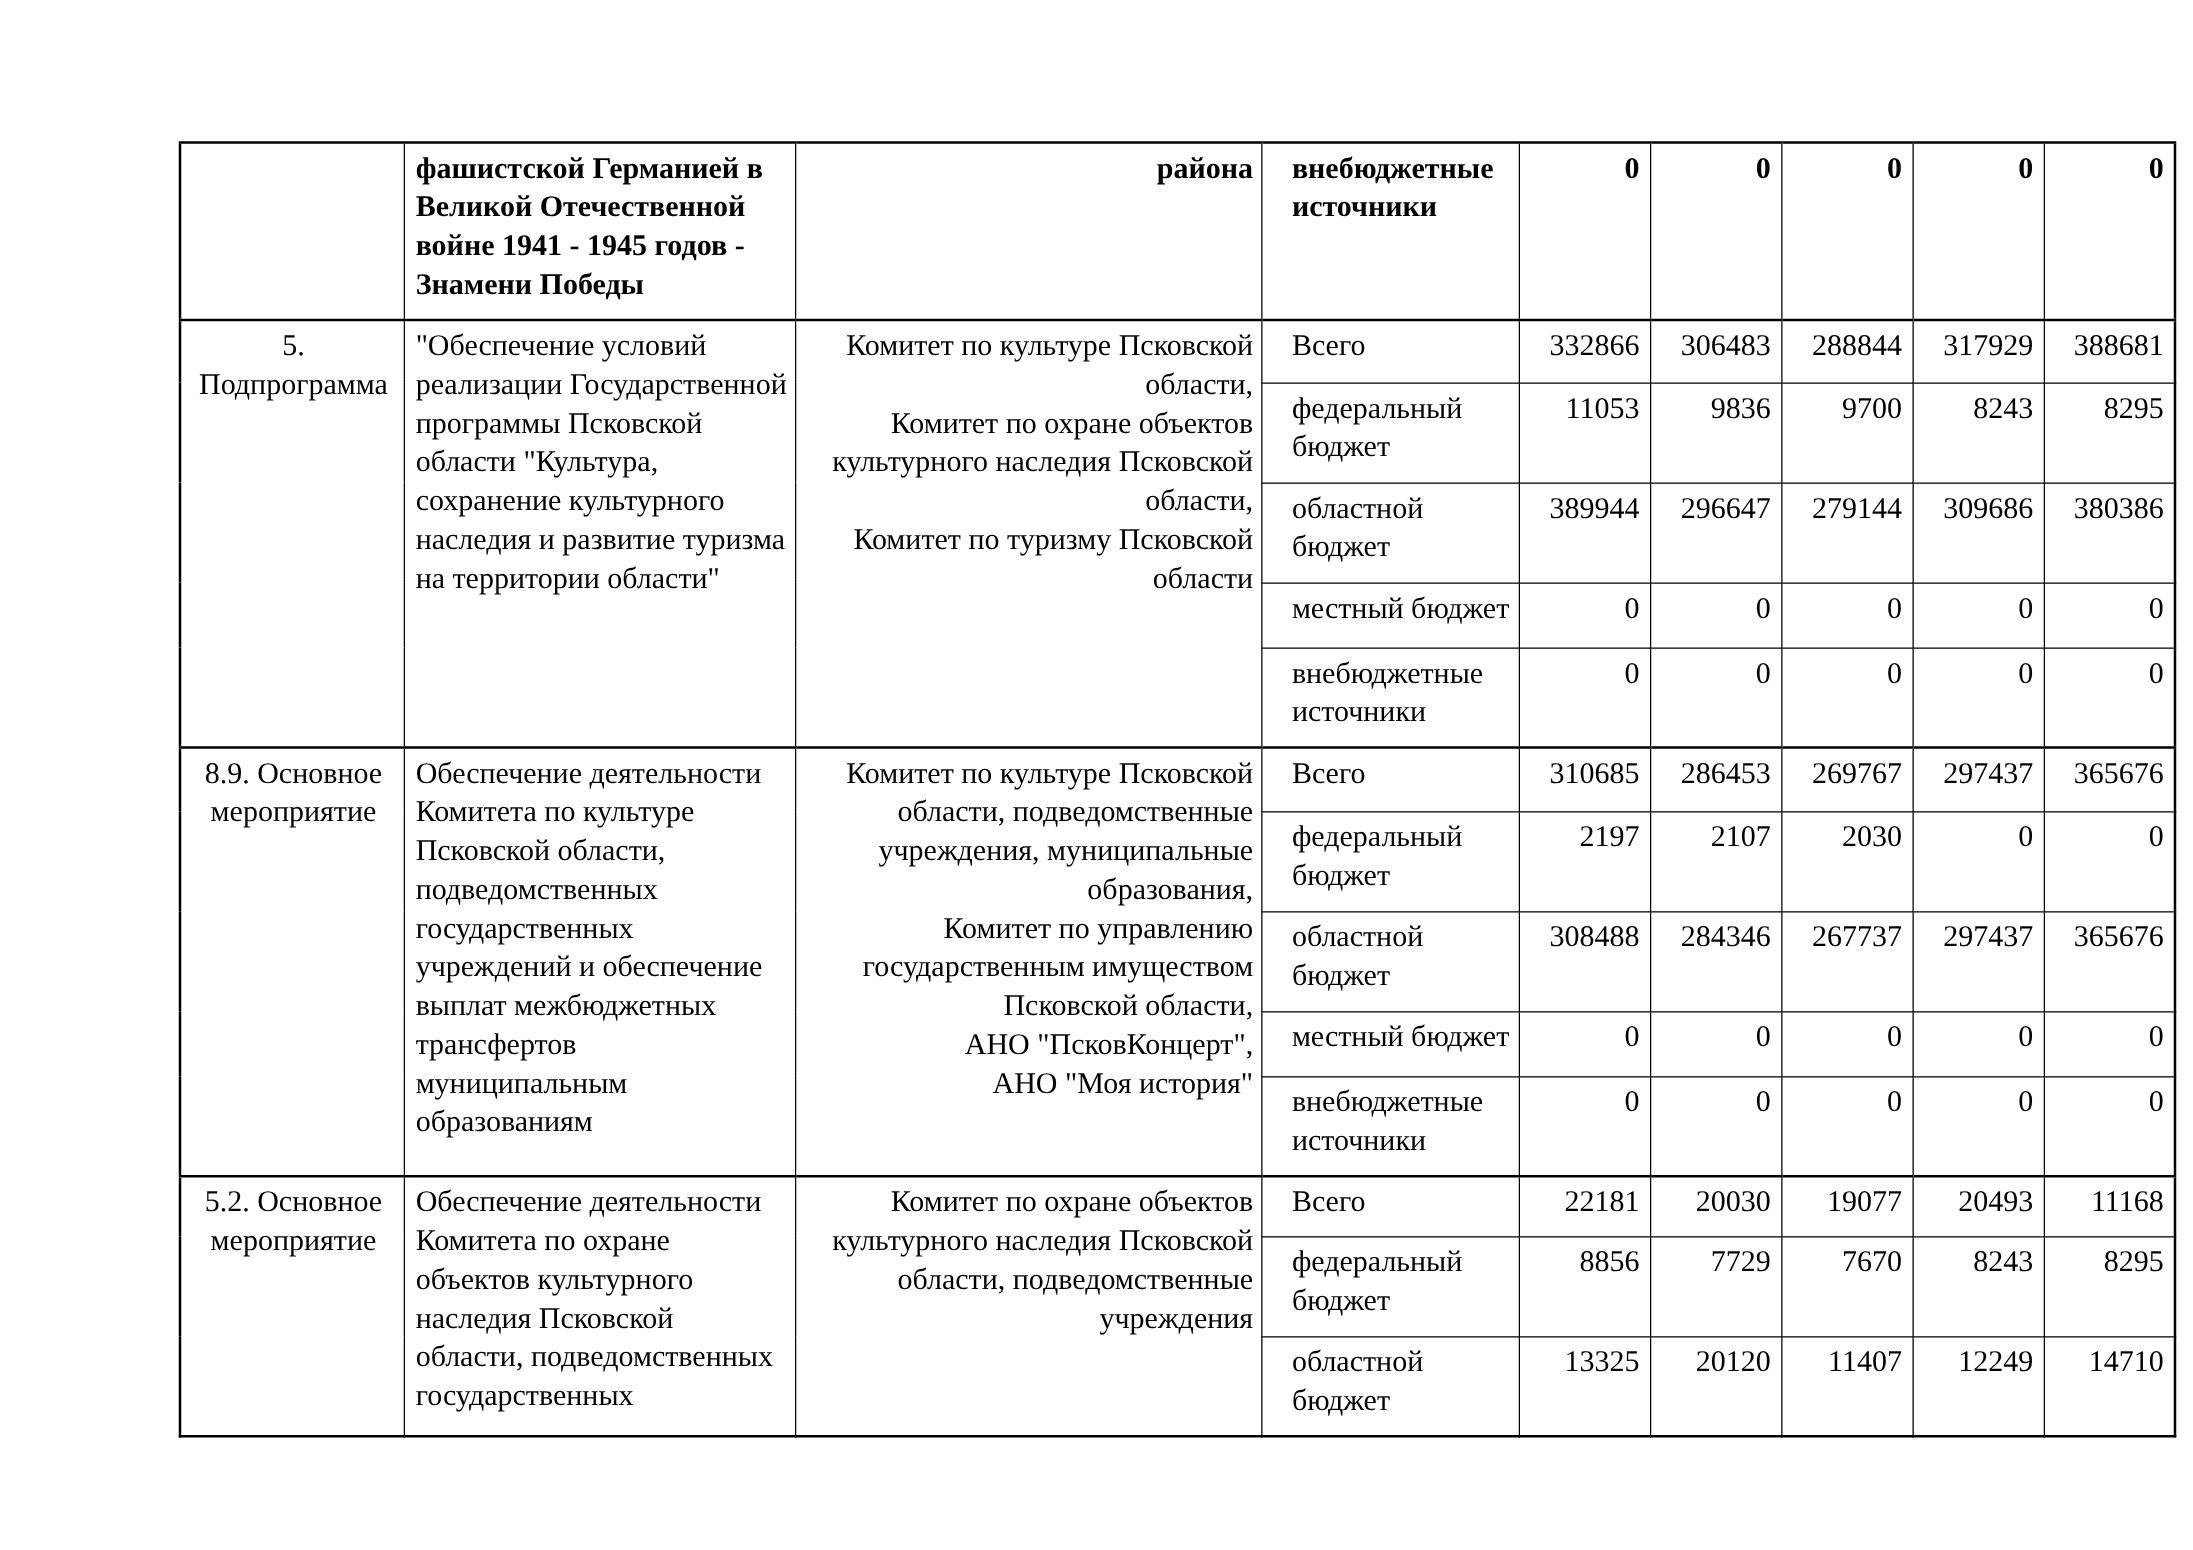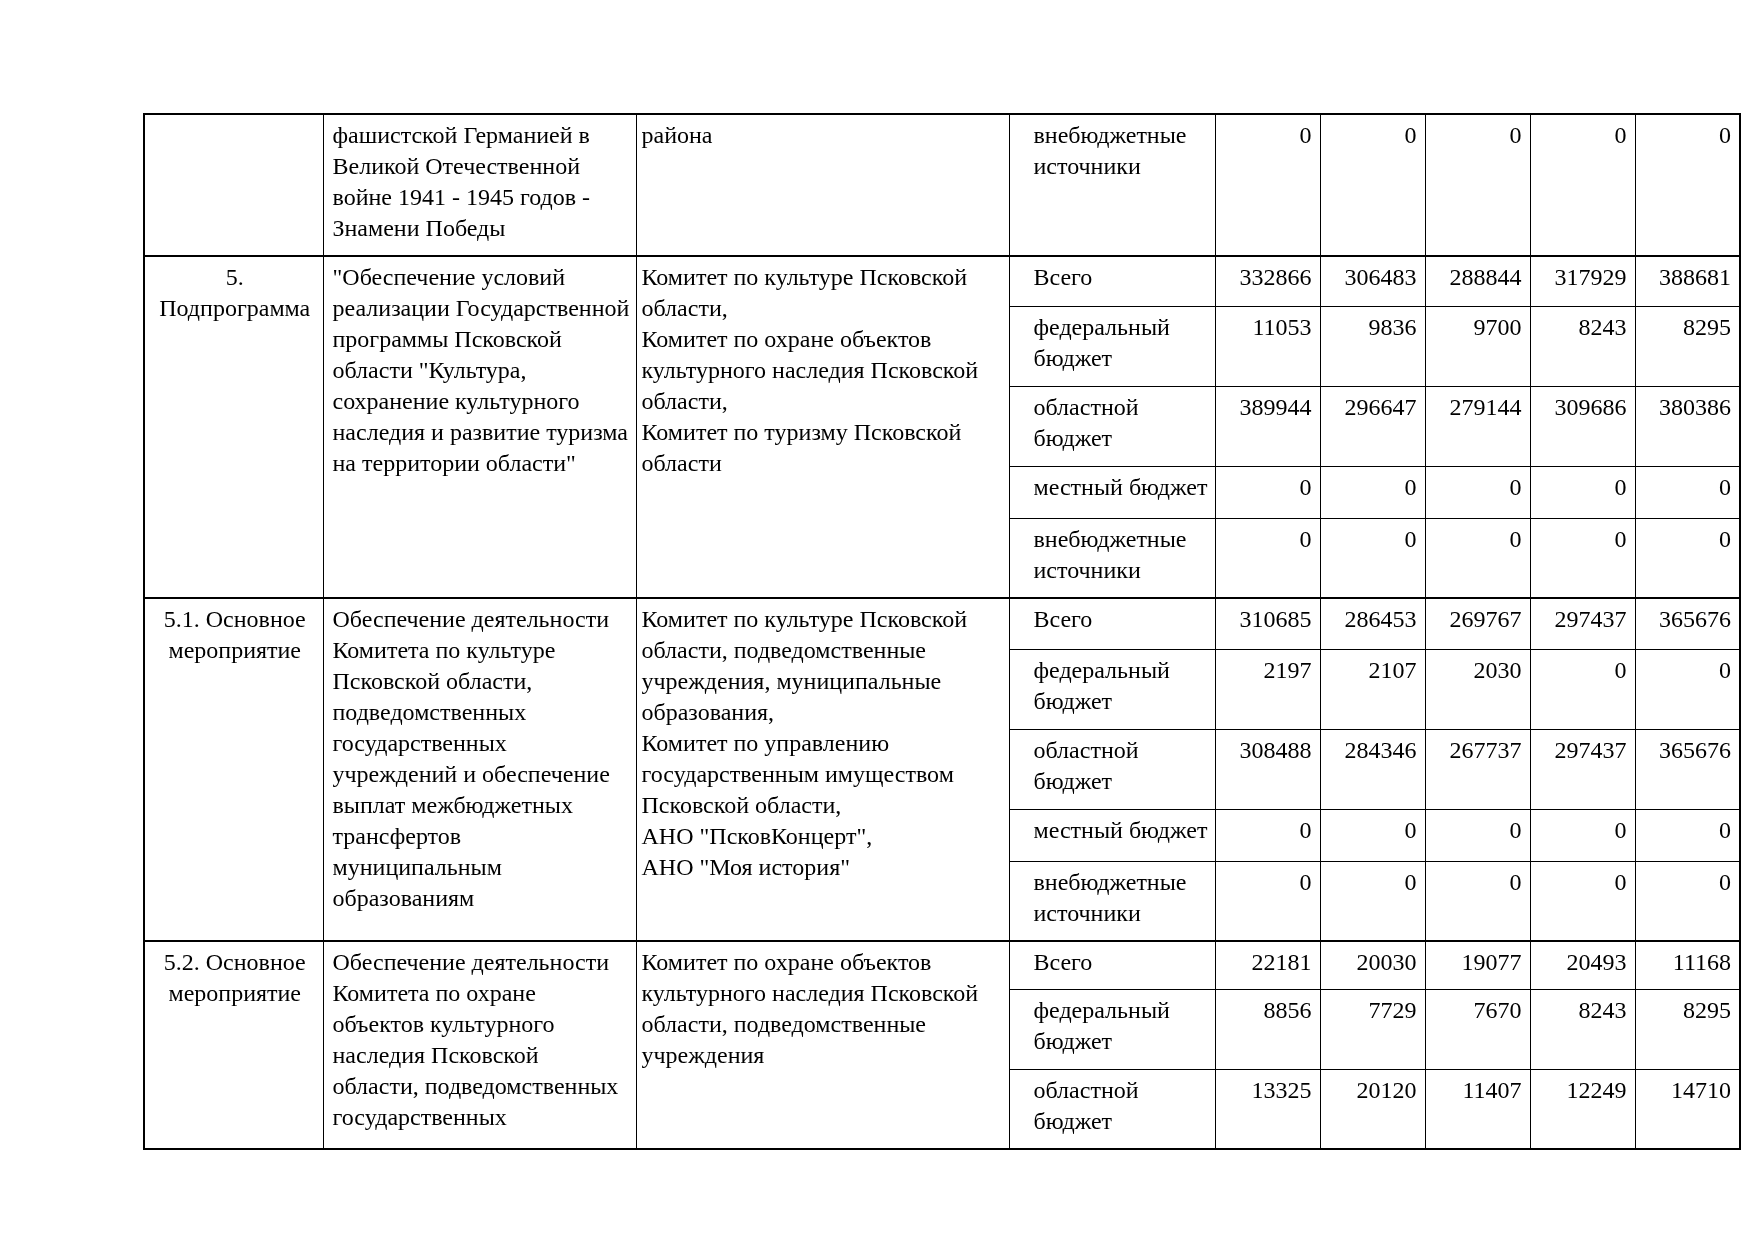--- a/index.html
+++ b/index.html
@@ -39,20 +39,21 @@
     padding-left: 8px;
     text-align: center;
   }
   .doc-table td.cell-desc {
     padding-left: 9px;
     padding-right: 6px;
   }
   .doc-table td.cell-exec {
     white-space: pre-line;
     padding-left: 5px;
+    text-align: right;
   }
   .doc-table td.cell-source {
     padding-left: 24px;
   }
   .doc-table td.cell-num {
     text-align: right;
     padding: 5px 8px 0 2px;
   }
 </style>
 </head>
@@ -64,21 +65,21 @@
     <col style="width:313px">
     <col style="width:373px">
     <col style="width:206px">
     <col style="width:105px">
     <col style="width:105px">
     <col style="width:105px">
     <col style="width:105px">
     <col style="width:105px">
   </colgroup>
   <tbody>
-      <tr class="group-start" style="height: 142px;">
+      <tr class="group-start" style="height: 142px; font-weight: bold;">
         <td class="cell-label"></td>
         <td class="cell-desc">фашистской Германией в Великой Отечественной войне 1941 - 1945 годов - Знамени Победы</td>
         <td class="cell-exec">района</td>
         <td class="cell-source">внебюджетные источники</td>
         <td class="cell-num">0</td>
         <td class="cell-num">0</td>
         <td class="cell-num">0</td>
         <td class="cell-num">0</td>
         <td class="cell-num">0</td>
       </tr>
@@ -121,21 +122,21 @@
       </tr>
       <tr style="height: 80px;">
         <td class="cell-source">внебюджетные источники</td>
         <td class="cell-num">0</td>
         <td class="cell-num">0</td>
         <td class="cell-num">0</td>
         <td class="cell-num">0</td>
         <td class="cell-num">0</td>
       </tr>
       <tr class="group-start" style="height: 51px;">
-        <td class="cell-label" rowspan="5">5.1. Основное мероприятие</td>
+        <td class="cell-label" rowspan="5">8.9. Основное мероприятие</td>
         <td class="cell-desc" rowspan="5">Обеспечение деятельности Комитета по культуре Псковской области, подведомственных государственных учреждений и обеспечение выплат межбюджетных трансфертов муниципальным образованиям</td>
         <td class="cell-exec" rowspan="5">Комитет по культуре Псковской области, подведомственные учреждения, муниципальные образования,
 Комитет по управлению государственным имуществом Псковской области,
 АНО "ПсковКонцерт",
 АНО "Моя история"</td>
         <td class="cell-source">Всего</td>
         <td class="cell-num">310685</td>
         <td class="cell-num">286453</td>
         <td class="cell-num">269767</td>
         <td class="cell-num">297437</td>

